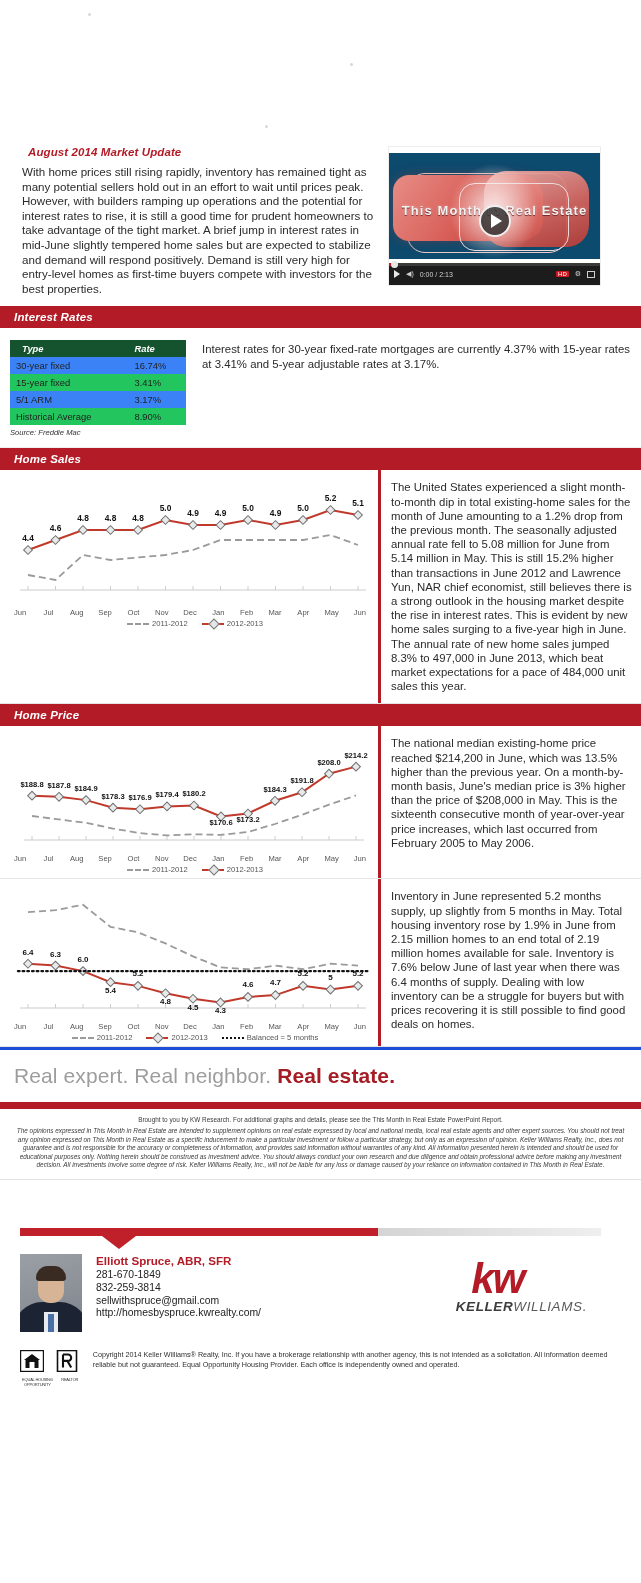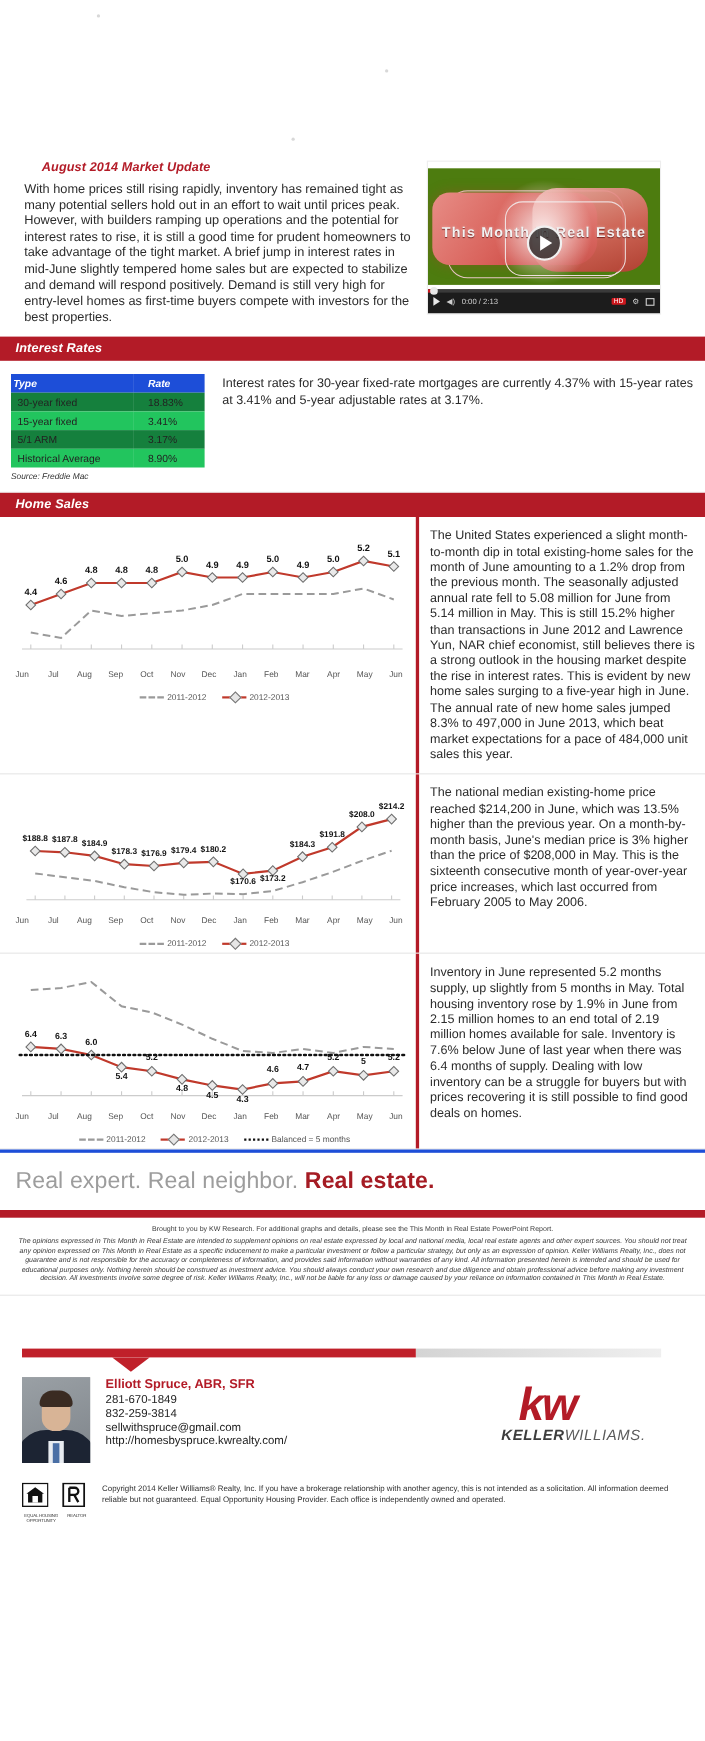--- a/index.html
+++ b/index.html
@@ -18,32 +18,32 @@
   .speck { position:absolute; width:3px; height:3px; background:#d8d8d8; border-radius:50%; }
 
   
   .nl { width:601px; margin:0 20px; }
 
   
   .intro { display:flex; align-items:flex-start; padding:6px 0 10px 0; }
   .intro-left { width:368px; padding-right:10px; }
   .intro-title {
     color:#b31b27; font-style:italic; font-weight:bold; font-size:11.5px;
-    margin:0 0 7px 18px; letter-spacing:.1px;
+    margin:0 0 7px 8px; letter-spacing:.1px;
   }
   .intro-body { font-size:11.6px; line-height:14.6px; color:#2b2b2b; margin-left:2px; }
 
   
   .video {
     width:213px; height:140px; position:relative; overflow:hidden;
     background:#ffffff; border:1px solid #ededed;
   }
   .video-inner {
     position:absolute; left:0; right:0; top:6px; bottom:26px;
-    background:#4d7c0f;
+    background:#0c4a6e;
     text-decoration:underline;
   }
   .v-shape {
     position:absolute; border-radius:16px;
   }
   .v-ghost1 { left:18px; top:20px; width:160px; height:80px; border:1px solid #e9c9c9; border-radius:18px; }
   .v-ghost2 { left:70px; top:30px; width:110px; height:68px; border:1px solid #eddada; border-radius:16px; }
   .v-band {
     left:4px; top:22px; width:150px; height:66px;
     background:linear-gradient(125deg,#e78d86 0%,#d9635c 45%,#c9453f 75%,#e9a09a 100%);
@@ -94,44 +94,44 @@
   .sec-bar {
     background:#b31b27; color:#fff; font-style:italic; font-weight:bold;
     font-size:11.5px; padding:5px 0 5px 14px; letter-spacing:.2px;
   }
 
   
   .rates-wrap { display:flex; padding:12px 0 10px 0; border-bottom:1px solid #efefef; }
   .rates-left { width:190px; padding-left:10px; }
   table.rates { border-collapse:collapse; width:176px; font-size:9.4px; }
   table.rates th {
-    background:#1d4ed8; color:#fff; font-style:italic; font-weight:bold;
-    padding:3px 2px; text-align:left; font-size:9.4px;
+    background:#14532d; color:#fff; font-style:italic; font-weight:bold;
+    padding:3px 12px; text-align:left; font-size:9.4px;
   }
   table.rates th.num, table.rates td.num { text-align:left; padding-left:14px; }
   table.rates td { padding:3px 6px; color:#222; }
-  table.rates tr.odd td { background:#15803d; }
+  table.rates tr.odd td { background:#3b82f6; }
   table.rates tr.even td { background:#22c55e; }
   .source { font-size:7.6px; font-style:italic; color:#333; margin-top:3px; }
   .rates-right { flex:1; font-size:11.4px; line-height:14.4px; padding:2px 8px 0 12px; color:#2b2b2b; }
 
   
   .panel { display:flex; border-bottom:1px solid #e6e6e6; }
   .panel-chart { width:378px; padding:8px 4px 4px 6px; }
   .panel-text {
     flex:1; font-size:11.4px; line-height:14.2px; color:#2b2b2b;
     padding:10px 8px 10px 10px; border-left:3px solid #b31b27;
   }
 
   
   .chart { position:relative; width:368px; }
   .chart svg { display:block; }
   .legend {
     display:flex; justify-content:center; align-items:center; gap:14px;
-    font-size:7.6px; color:#555; margin-top:12px; padding-left:10px;
+    font-size:7.6px; color:#555; margin-top:2px; padding-left:10px;
   }
   .legend .item { display:flex; align-items:center; gap:3px; }
   .lg-dash { width:22px; height:0; border-top:2px dashed #9a9a9a; }
   .lg-red { width:22px; height:2px; background:#c0392b; position:relative; }
   .lg-red::after {
     content:""; position:absolute; left:8px; top:-2.5px; width:6px; height:6px;
     background:#e6e6e6; border:1px solid #777; transform:rotate(45deg);
   }
   .lg-dot { width:22px; height:0; border-top:2px dotted #111; }
   .months { display:flex; font-size:7.6px; color:#555; }
@@ -254,21 +254,21 @@
       <table class="rates">
         <thead>
           <tr>
             <th>Type</th>
             <th class="num">Rate</th>
           </tr>
         </thead>
         <tbody>
           <tr class="odd">
             <td>30-year fixed</td>
-            <td class="num">18.83%</td>
+            <td class="num">16.74%</td>
           </tr>
           <tr class="even">
             <td>15-year fixed</td>
             <td class="num">3.41%</td>
           </tr>
           <tr class="odd">
             <td>5/1 ARM</td>
             <td class="num">3.17%</td>
           </tr>
           <tr class="even">
@@ -379,20 +379,21 @@
             <div class="item">
               <span class="lg-red"></span>
               <span>2012-2013</span>
             </div>
           </div>
       </div>
     </div>
     <div class="panel-text">The United States experienced a slight month-to-month dip in total existing-home sales for the month of June amounting to a 1.2% drop from the previous month. The seasonally adjusted annual rate fell to 5.08 million for June from 5.14 million in May. This is still 15.2% higher than transactions in June 2012 and Lawrence Yun, NAR chief economist, still believes there is a strong outlook in the housing market despite the rise in interest rates. This is evident by new home sales surging to a five-year high in June. The annual rate of new home sales jumped 8.3% to 497,000 in June 2013, which beat market expectations for a pace of 484,000 unit sales this year.</div>
   </div>
 
+  <div class="sec-bar">Home Price</div>
   <div class="panel">
     <div class="panel-chart">
       <div class="chart">
         <svg id="chart-home-price" width="368" height="120" viewBox="0 0 368 120">
             <line x1="18" y1="106" x2="358" y2="106" stroke="#cccccc" stroke-width="1"></line>
             <line x1="26" y1="106" x2="26" y2="102" stroke="#cccccc" stroke-width="1"></line>
             <line x1="53" y1="106" x2="53" y2="102" stroke="#cccccc" stroke-width="1"></line>
             <line x1="80" y1="106" x2="80" y2="102" stroke="#cccccc" stroke-width="1"></line>
             <line x1="107" y1="106" x2="107" y2="102" stroke="#cccccc" stroke-width="1"></line>
             <line x1="134" y1="106" x2="134" y2="102" stroke="#cccccc" stroke-width="1"></line>

